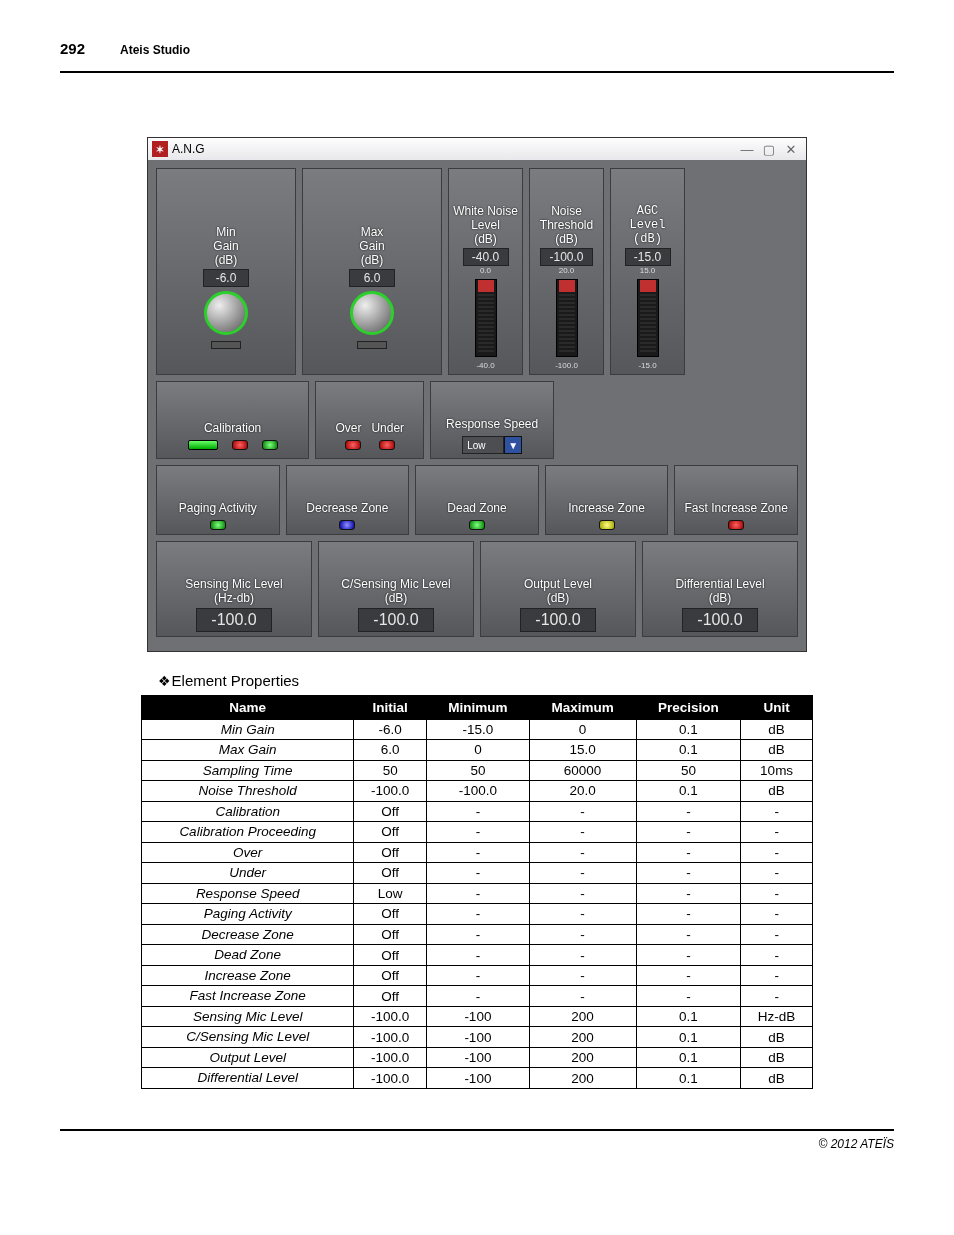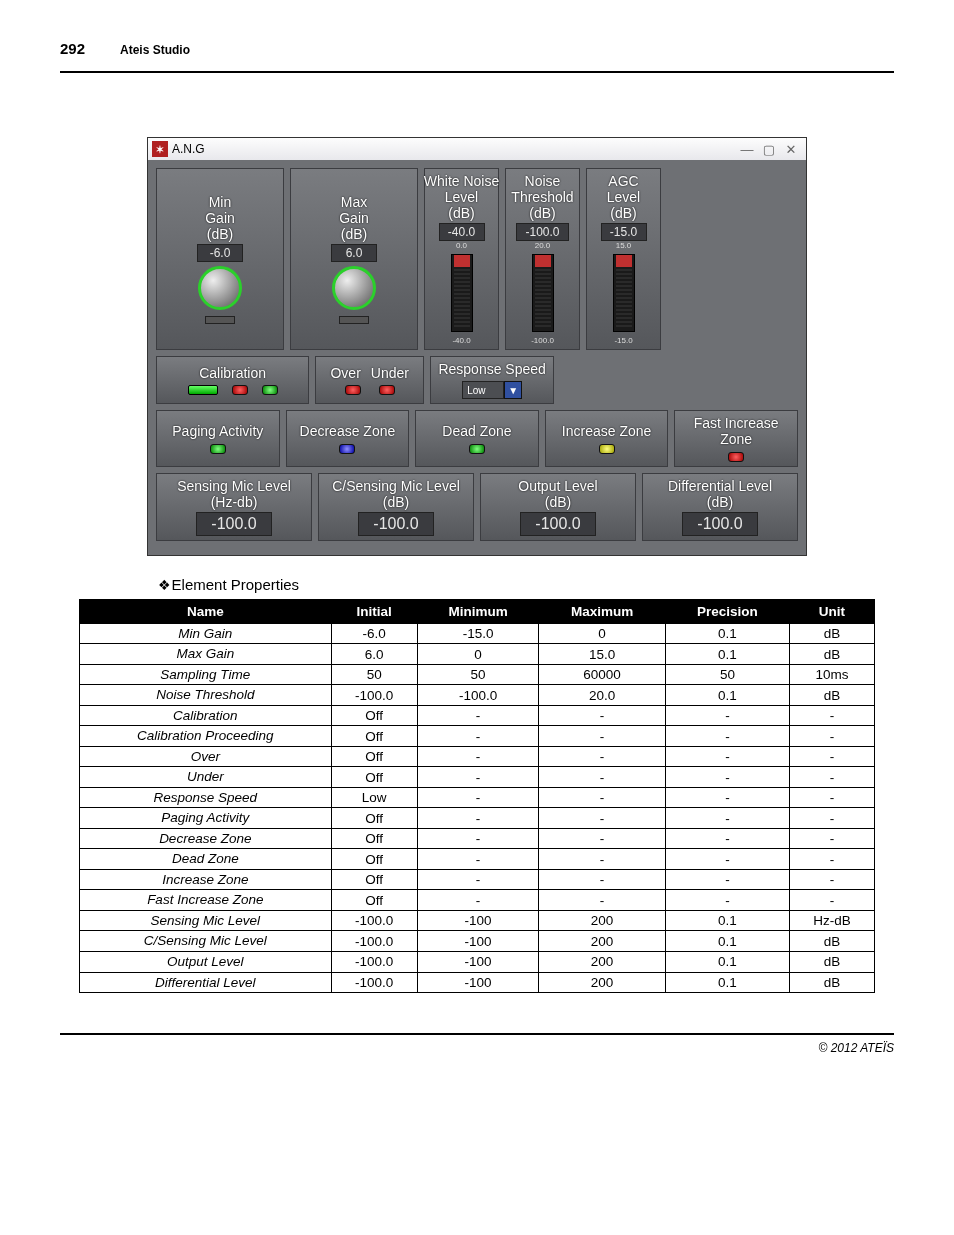--- a/index.html
+++ b/index.html
@@ -74,21 +74,21 @@
   .box {
     border:1px solid #3b3c40;
     background: linear-gradient(#7a7c80,#55575b);
     display:flex;
     flex-direction:column;
     align-items:center;
     justify-content:center;
     text-align:center;
     padding:4px 2px;
   }
-  .box-label { color:#fff; font-size:14px; line-height:1.15; text-shadow:0 0 2px #000; }
+  .box-label { color:#fff; font-size:12px; line-height:1.15; text-shadow:0 0 2px #000;margin-top:32px; }
   .val-display {
     background:#3a3b3f;
     border:1px solid #222;
     color:#e6e6e6;
     padding:1px 8px;
     font-size:12px;
     margin-top:2px;
     min-width:46px;
     text-align:center;
   }
@@ -160,36 +160,36 @@
   }
   .dropdown-btn {
     width:18px;
     background:#3050a0;
     border:1px solid #111;
     color:#fff;
     display:flex; align-items:center; justify-content:center;
     font-size:10px;
   }
   
-  .c-knob { width:128px; }
+  .c-knob { width:140px; }
   .c-meter { width:75px; }
   .meter-wrap { display:flex; flex-direction:column; align-items:center; }
   
   .section-heading {
     font-size: 15px;
     margin: 10px 0 6px 98px;
   }
   .diamond {
     font-size:14px;
     margin-right:1px;
   }
   
   table.props {
     border-collapse: collapse;
-    width: 796px;
+    width: 672px;
     margin: 0 auto;
     font-size: 13.5px;
   }
   table.props th {
     background: #000;
     color: #fff;
     font-weight: bold;
     padding: 4px 6px;
     border: 1px solid #000;
     text-align: center;
@@ -273,21 +273,21 @@
 (dB)</div>
         <div class="val-display">-100.0</div>
         <div class="meter-wrap">
           <span class="meter-top">20.0</span>
           <div class="meter"></div>
           <span class="meter-bot">-100.0</span>
         </div>
       </div>
 
       <div class="box c-meter">
-        <div class="box-label" style="white-space:pre;">AGC
+        <div class="box-label" style="white-space:pre;font-family:Liberation Mono, monospace;">AGC
 Level
 (dB)</div>
         <div class="val-display">-15.0</div>
         <div class="meter-wrap">
           <span class="meter-top">15.0</span>
           <div class="meter"></div>
           <span class="meter-bot">-15.0</span>
         </div>
       </div>
     </div>

